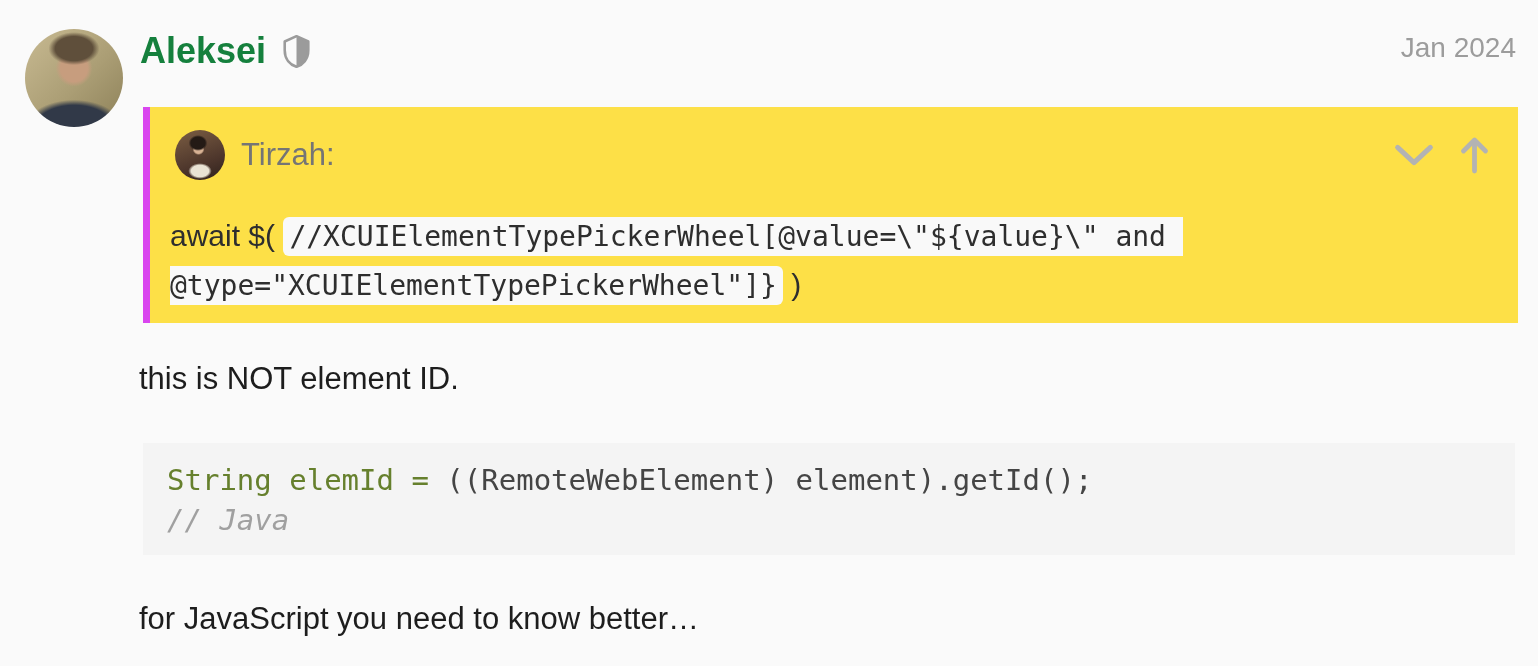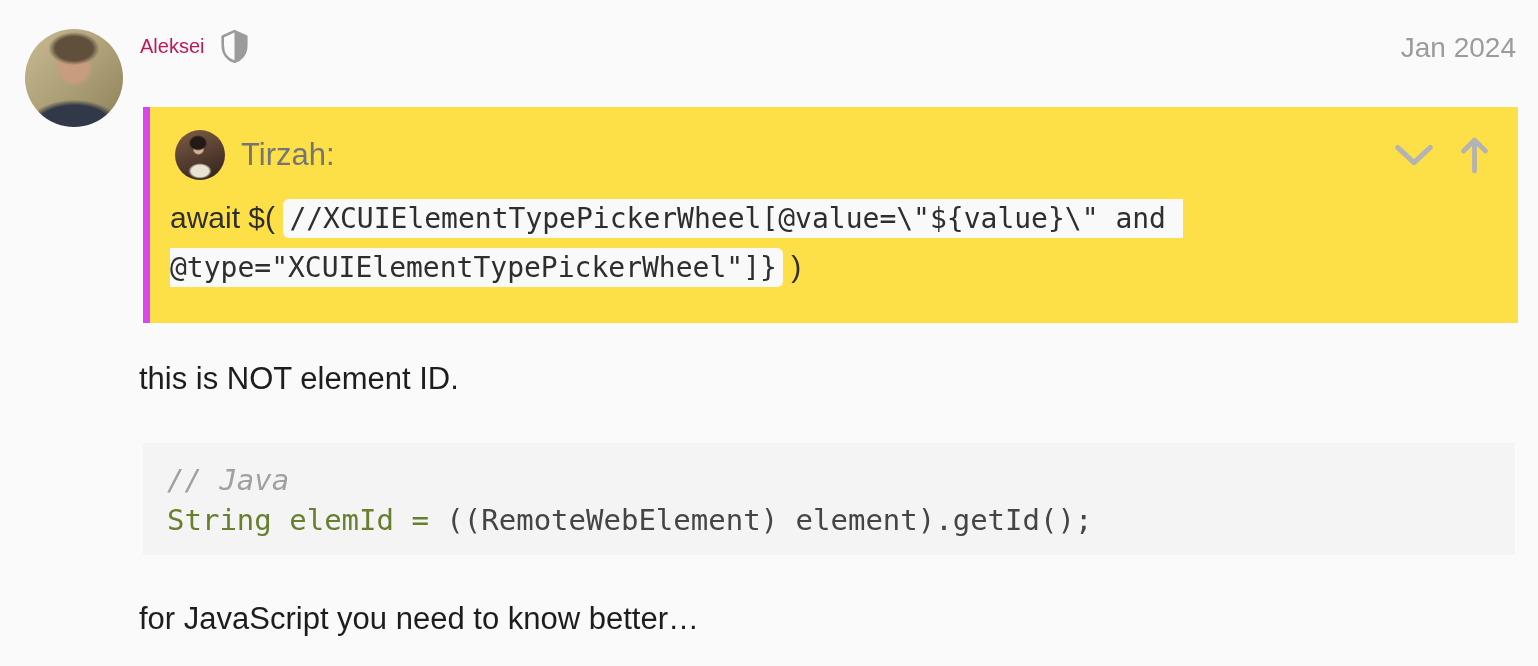--- a/index.html
+++ b/index.html
@@ -20,21 +20,21 @@
       radial-gradient(ellipse 34px 22px at 50% 20%, #5f4f3b 0 55%, rgba(95,79,59,0) 75%),
       radial-gradient(circle 27px at 50% 40%, #c79d7e 0 50%, rgba(199,157,126,0) 68%),
       radial-gradient(ellipse 56px 32px at 50% 100%, #313948 0 68%, rgba(49,57,72,0) 85%),
       linear-gradient(135deg, #c8ba92, #ab9e75 55%, #8d8159);
     cursor: pointer;
   }
   .post-header-line {
     position: absolute; left: 140px; top: 30px;
     display: flex; align-items: center; gap: 16px;
   }
-  .author-name { font-size: 20px; font-weight: normal; color: #be185d; cursor: pointer; }
+  .author-name { font-size: 36px; font-weight: bold; color: #15803d; cursor: pointer; }
   .shield-icon { width: 29px; height: 33px; display: block; }
   .post-date {
     position: absolute; right: 22px; top: 32px;
     font-size: 28px; color: #9c9c9c; cursor: pointer;
   }
 
   
   .quote {
     position: absolute; left: 143px; top: 107px;
     width: 1375px; height: 216px;
@@ -54,21 +54,21 @@
       radial-gradient(ellipse 15px 10px at 50% 82%, #e9e3d4 0 58%, rgba(233,227,212,0) 78%),
       linear-gradient(160deg, #7c5e43, #4c352b 65%, #2e211c);
     cursor: pointer;
   }
   .quote-author { font-size: 31px; color: #757575; margin-left: 16px; flex: 1 1 auto; }
   .quote-controls { display: flex; align-items: center; gap: 24px; }
   .chevron-down-icon { width: 42px; height: 24px; display: block; cursor: pointer; }
   .arrow-up-icon { width: 31px; height: 40px; display: block; cursor: pointer; }
 
   .quote-body {
-    margin-top: 14px;
+    margin-top: 32px;
     padding: 0 30px 0 20px;
     font-size: 30px; line-height: 48px; color: #2e2e2e;
     white-space: pre-wrap;
   }
   .quote-body code {
     font-family: "DejaVu Sans Mono", monospace;
     font-size: 28px;
     background: #f9f9f9;
     border-radius: 6px;
     padding: 3px 6px;
@@ -123,17 +123,17 @@
           <line x1="15" y1="7" x2="15" y2="36" stroke="#b3b3b3" stroke-width="4.8" stroke-linecap="round"></line>
           <polyline points="4,16 15,5 26,16" fill="none" stroke="#b3b3b3" stroke-width="4.8" stroke-linecap="round" stroke-linejoin="round"></polyline>
         </svg>
       </div>
     </div>
     <p class="quote-body"><span>await $( </span><code>//XCUIElementTypePickerWheel[@value=\"${value}\" and @type="XCUIElementTypePickerWheel"]}</code><span> )</span></p>
   </blockquote>
 
   <p class="body-paragraph p1">this is NOT element ID.</p>
 
-  <pre class="code-block"><div class="code-line"><span class="code-comment">// Java</span></div><div class="code-line"><span class="code-keyword">String elemId = </span><span class="code-plain">((RemoteWebElement) element).getId();</span></div></pre>
+  <pre class="code-block"><div class="code-line"><span class="code-keyword">String elemId = </span><span class="code-plain">((RemoteWebElement) element).getId();</span></div><div class="code-line"><span class="code-comment">// Java</span></div></pre>
 
   <p class="body-paragraph p2">for JavaScript you need to know better…</p>
 
 </div>
 
 </body></html>

